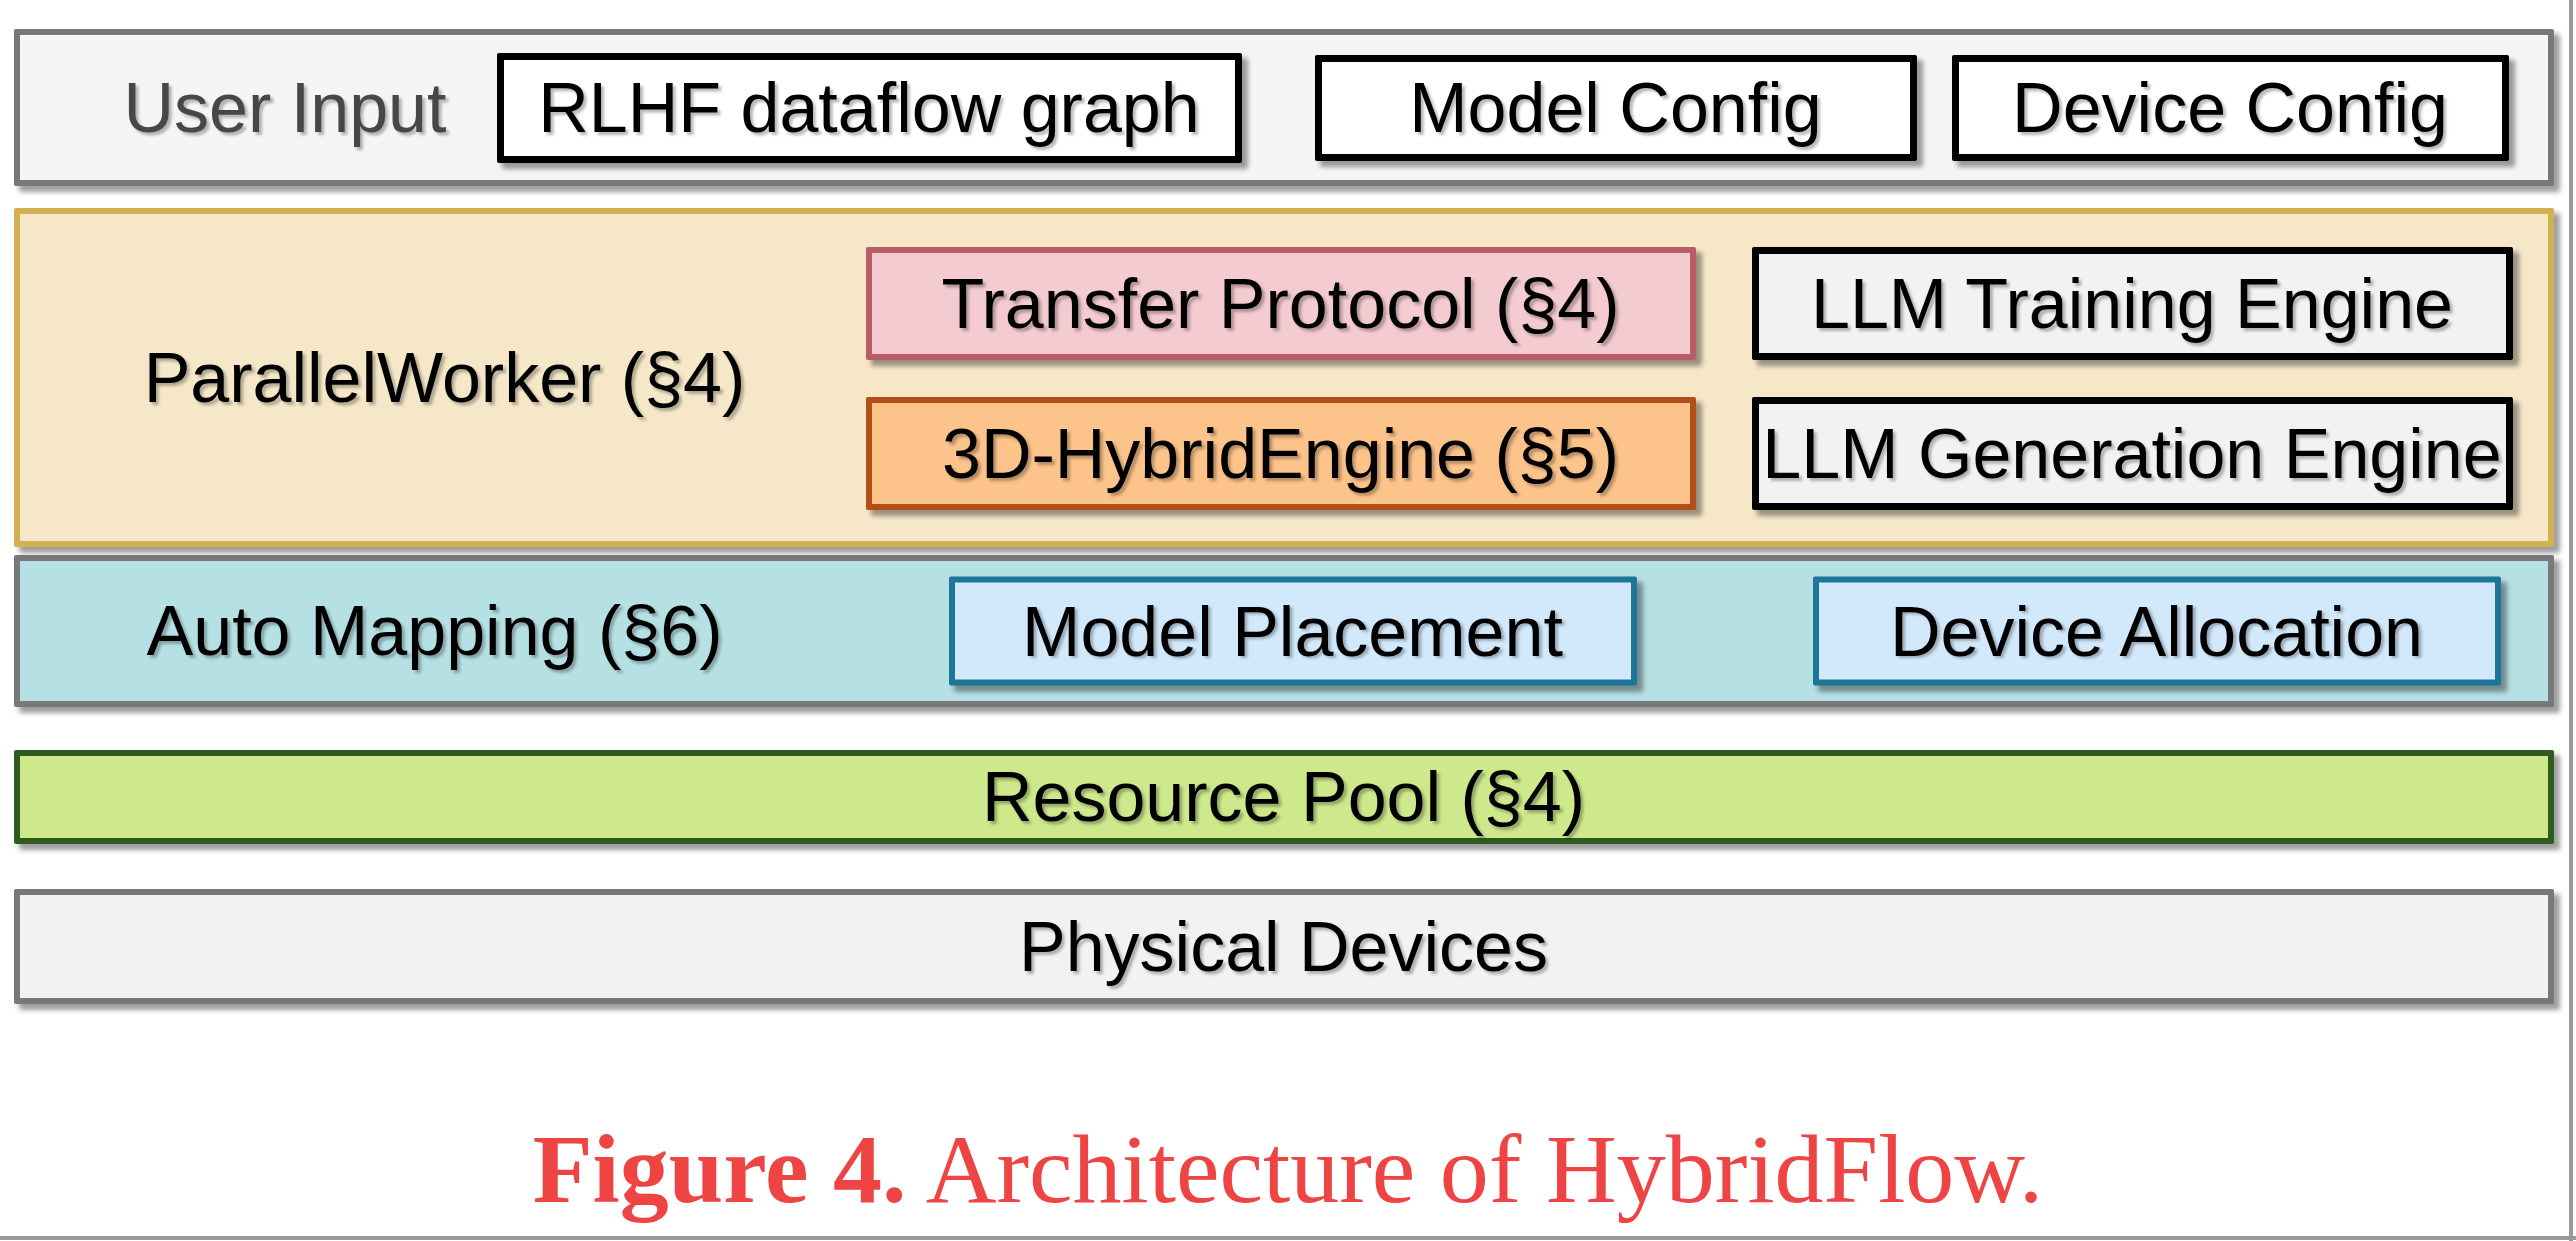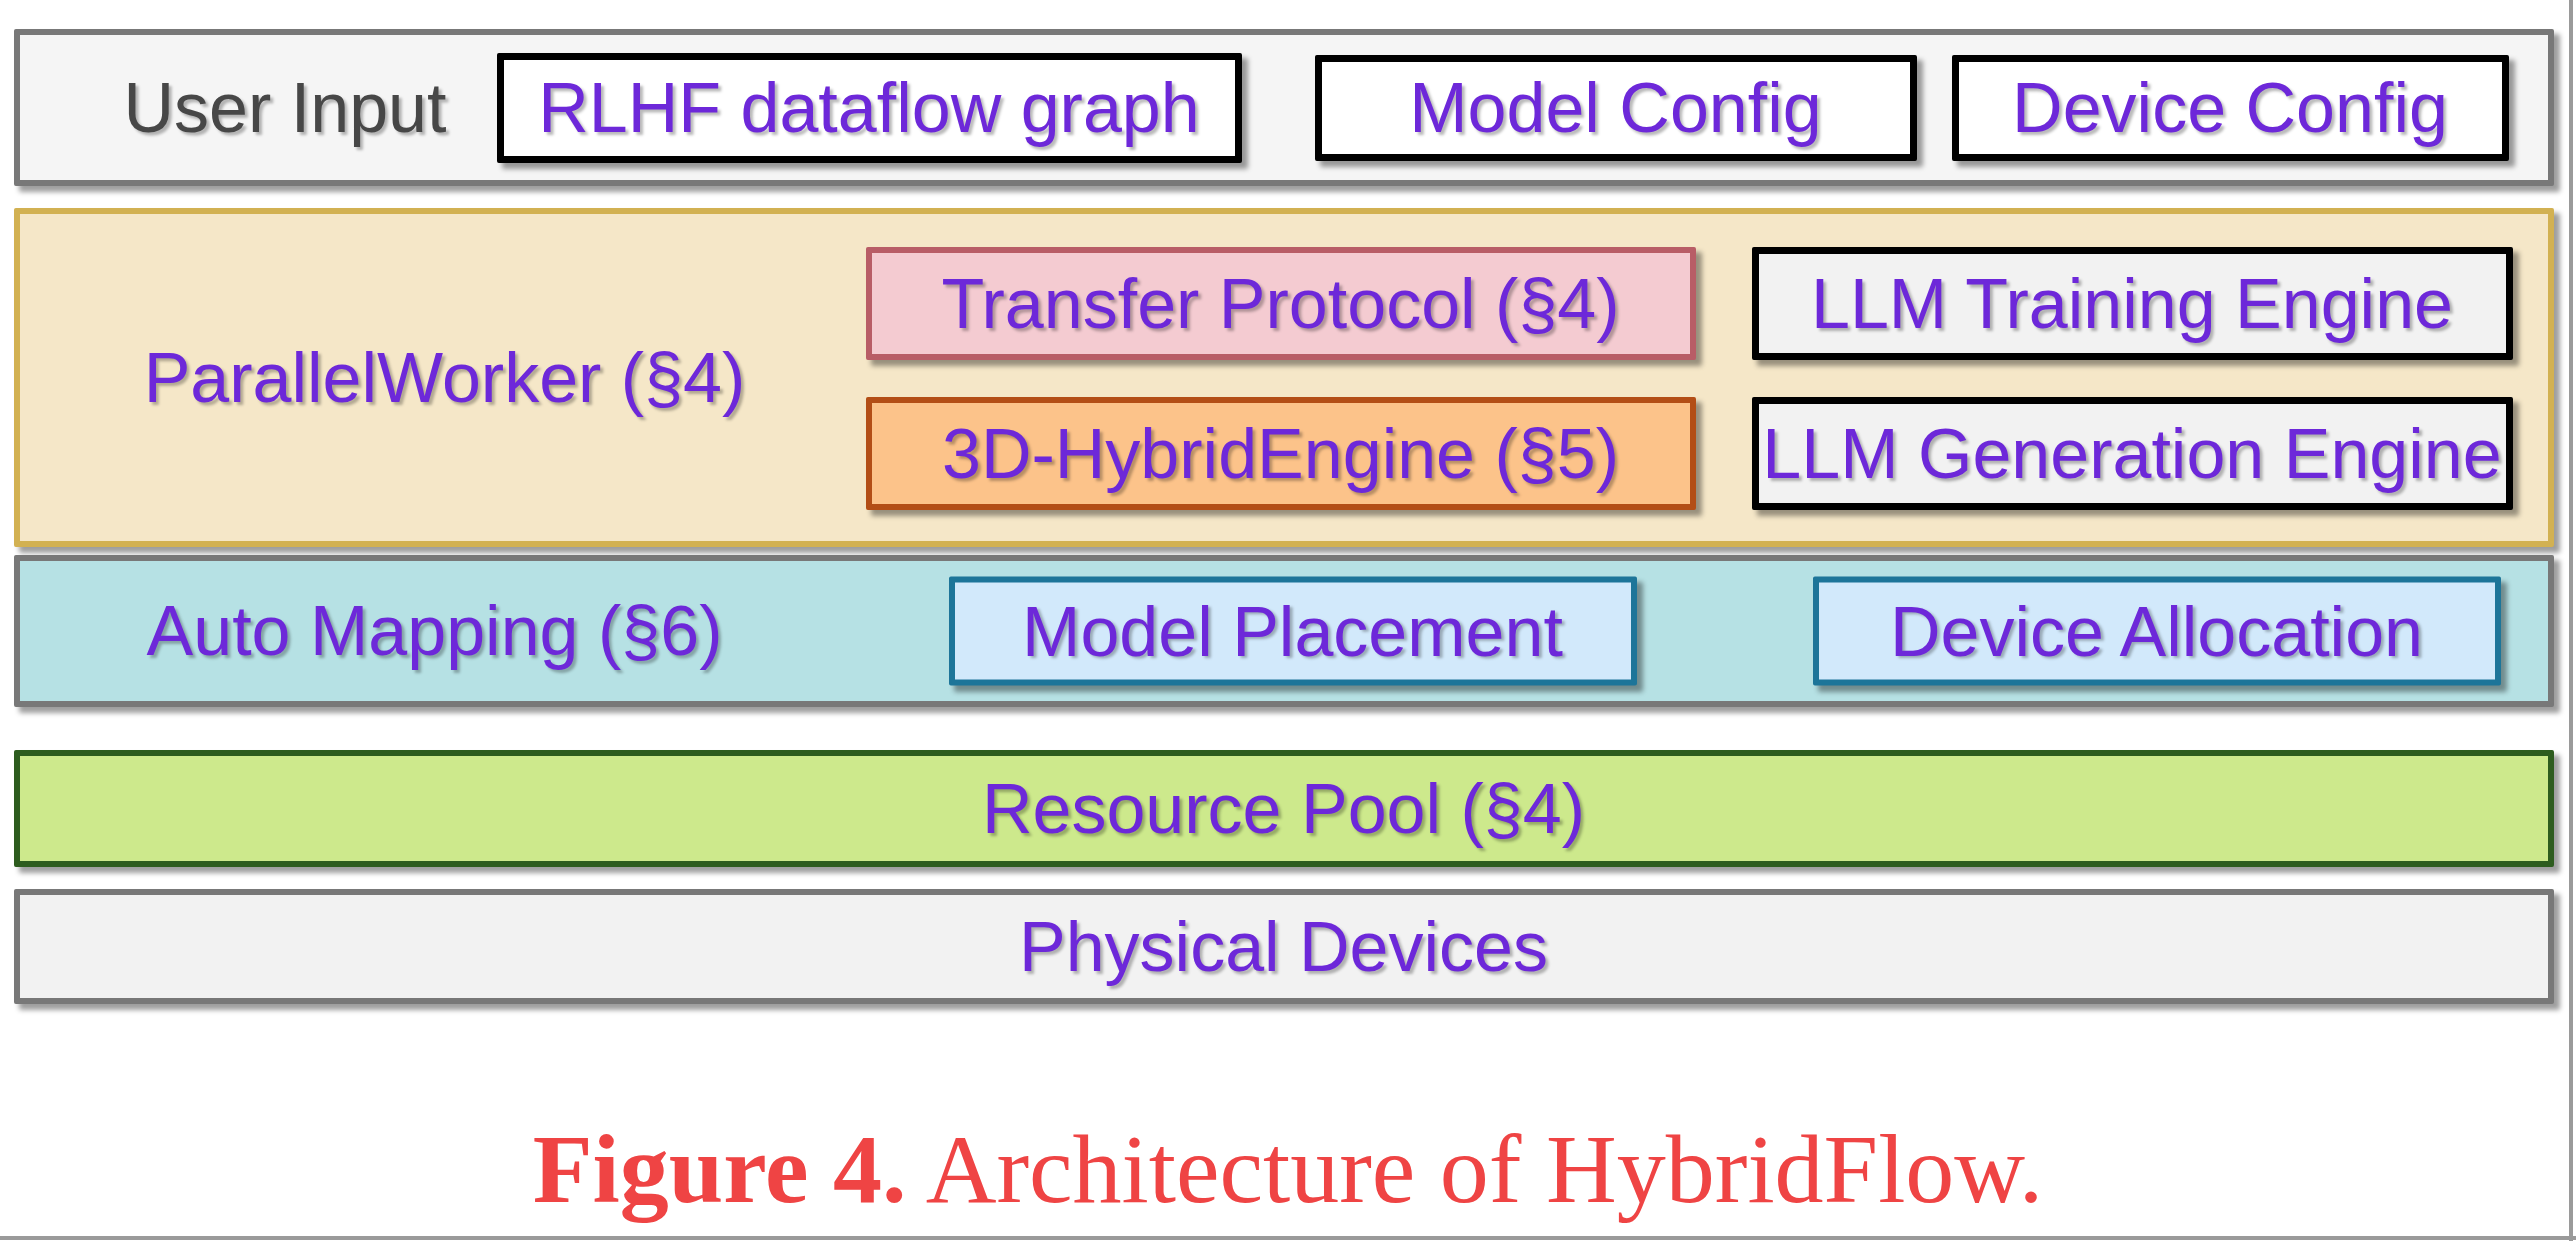--- a/index.html
+++ b/index.html
@@ -17,26 +17,26 @@
     position: absolute;
     left: 13.5px;
     width: 2540px;
     box-sizing: border-box;
     border-radius: 1.9px;
     box-shadow: 5.8px 5.8px 4.8px rgba(0,0,0,0.38);
   }
   .row-user-input       { top: 29px;  height: 157px; background: #f5f5f5; border: 6.8px solid #787878; }
   .row-parallel-worker  { top: 208px; height: 339px; background: #f5e7c8; border: 6.8px solid #d2b152; }
   .row-auto-mapping     { top: 555px; height: 152px; background: #b6e1e4; border: 6.8px solid #787878; }
-  .row-resource-pool    { top: 750px; height: 117px; background: #cde98c; border: 6.8px solid #2d5c1e; }
+  .row-resource-pool    { top: 750px; height: 94px; background: #cde98c; border: 6.8px solid #2d5c1e; }
   .row-physical-devices { top: 889px; height: 115px; background: #f2f2f2; border: 6.8px solid #787878; }
 
   .label {
     font-size: 70px;
-    color: #6d28d9;
+    color: #000000;
     text-shadow: 2.9px 2.9px 2.9px rgba(0,0,0,0.28);
     white-space: nowrap;
     line-height: 1;
   }
   .label-gray { color: #474747; }
 
   
   .section-label {
     position: absolute;
     top: 0; bottom: 0;

